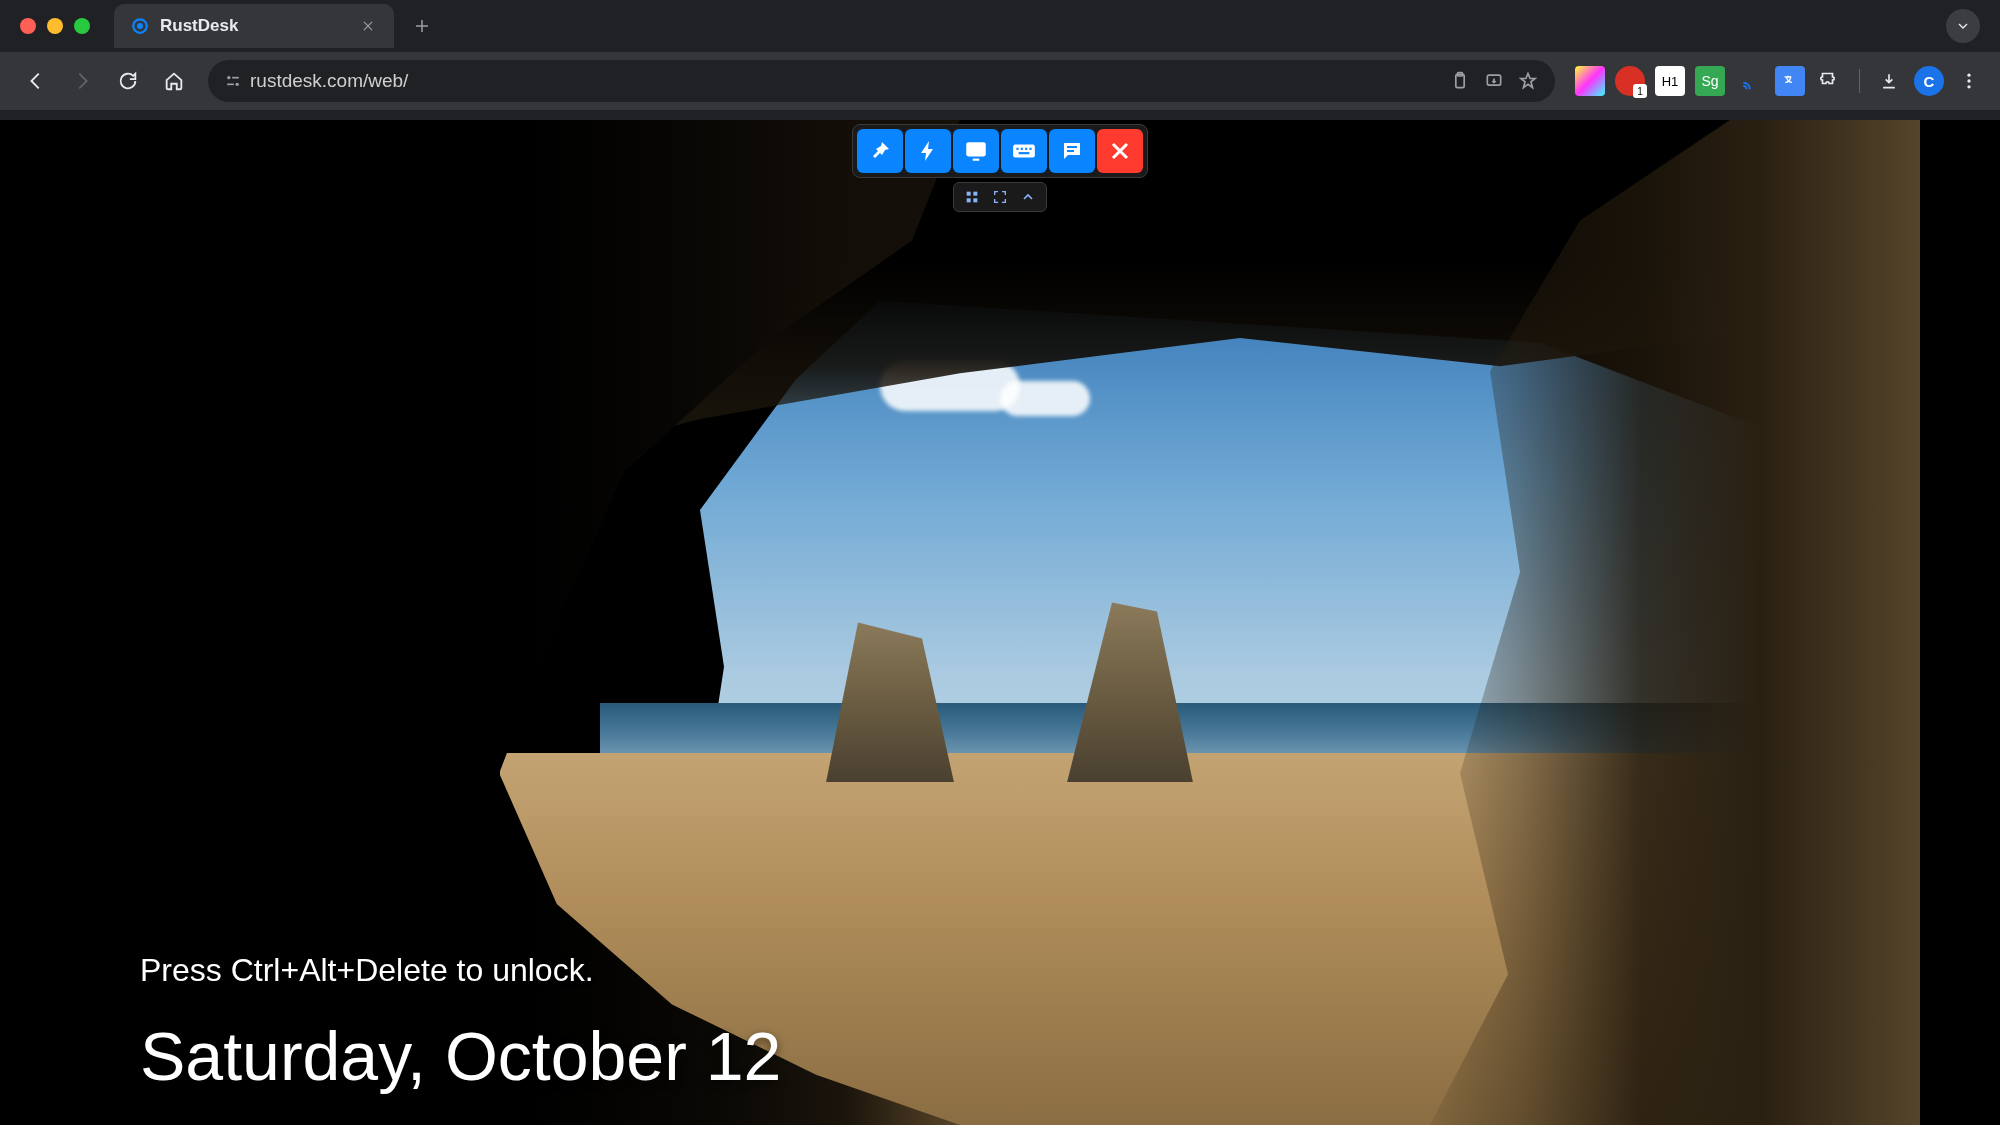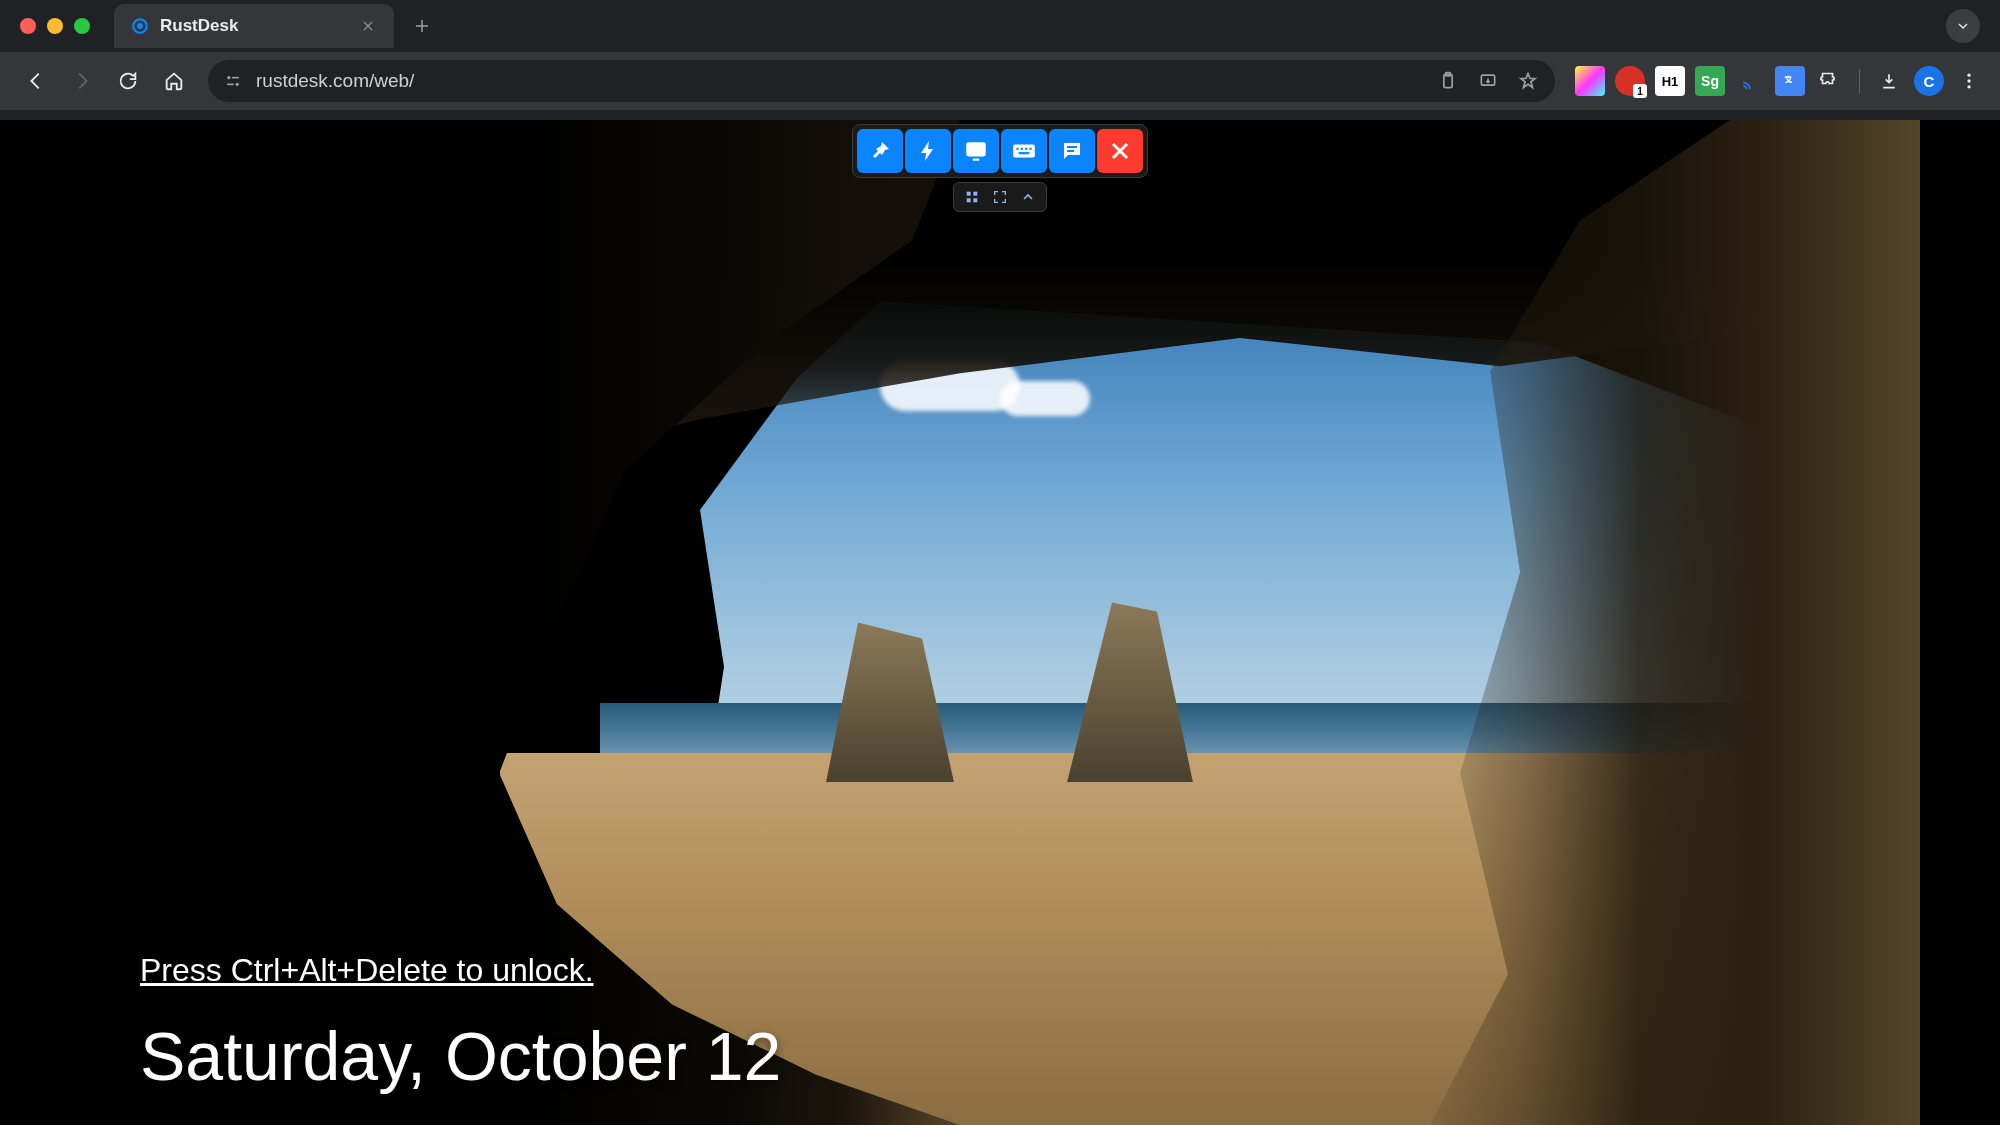--- a/index.html
+++ b/index.html
@@ -123,21 +123,21 @@
 .nav-btn.active { color: #e8eaed; }
 
 .omnibox {
   flex: 1;
   height: 42px;
   background: #202124;
   border-radius: 21px;
   display: flex;
   align-items: center;
   padding: 0 12px;
-  gap: 10px;
+  gap: 4px;
   margin: 0 8px;
 }
 .site-info-btn {
   width: 26px;
   height: 26px;
   display: flex;
   align-items: center;
   justify-content: center;
   color: #9aa0a6;
 }
@@ -163,21 +163,21 @@
 }
 .ext-icon {
   width: 30px;
   height: 30px;
   display: flex;
   align-items: center;
   justify-content: center;
   border-radius: 4px;
   color: #e8eaed;
   font-size: 13px;
-  font-weight: bold;
+  font-weight: normal;
 }
 .ext-badge {
   position: relative;
 }
 .ext-badge::after {
   content: attr(data-badge);
   position: absolute;
   bottom: -2px;
   right: -2px;
   background: #fff;
@@ -343,21 +343,20 @@
   left: 140px;
   bottom: 30px;
   color: #fff;
   z-index: 5;
 }
 .unlock-hint {
   font-size: 32px;
   font-weight: 400;
   margin-bottom: 28px;
   text-shadow: 0 2px 4px rgba(0,0,0,0.6);
-  text-decoration: underline;
 }
 .clock-time {
   font-size: 138px;
   font-weight: 200;
   line-height: 1;
   letter-spacing: -2px;
   text-shadow: 0 3px 8px rgba(0,0,0,0.5);
 }
 .clock-date {
   font-size: 68px;

